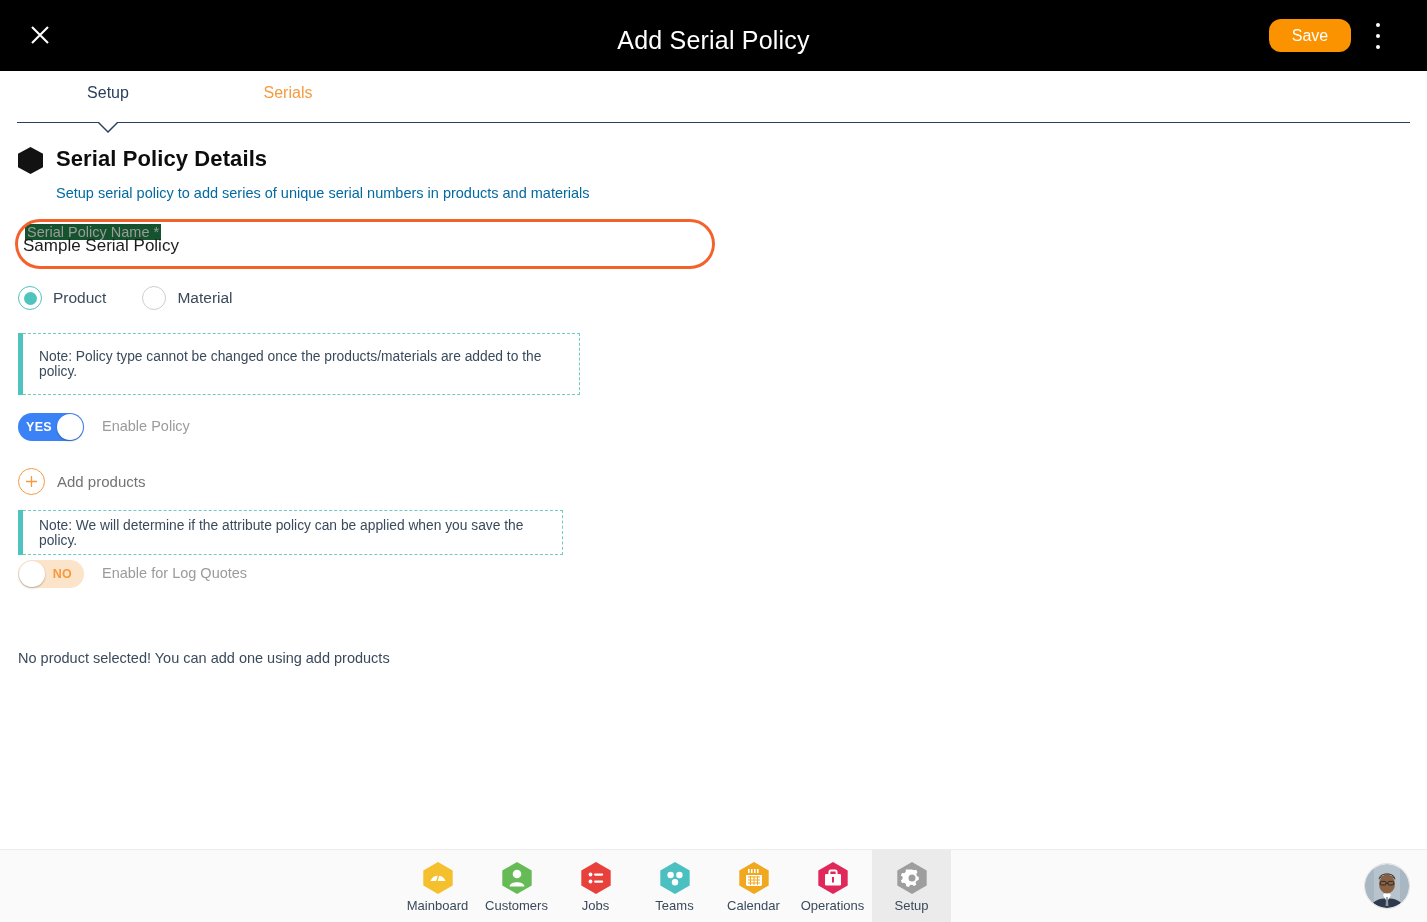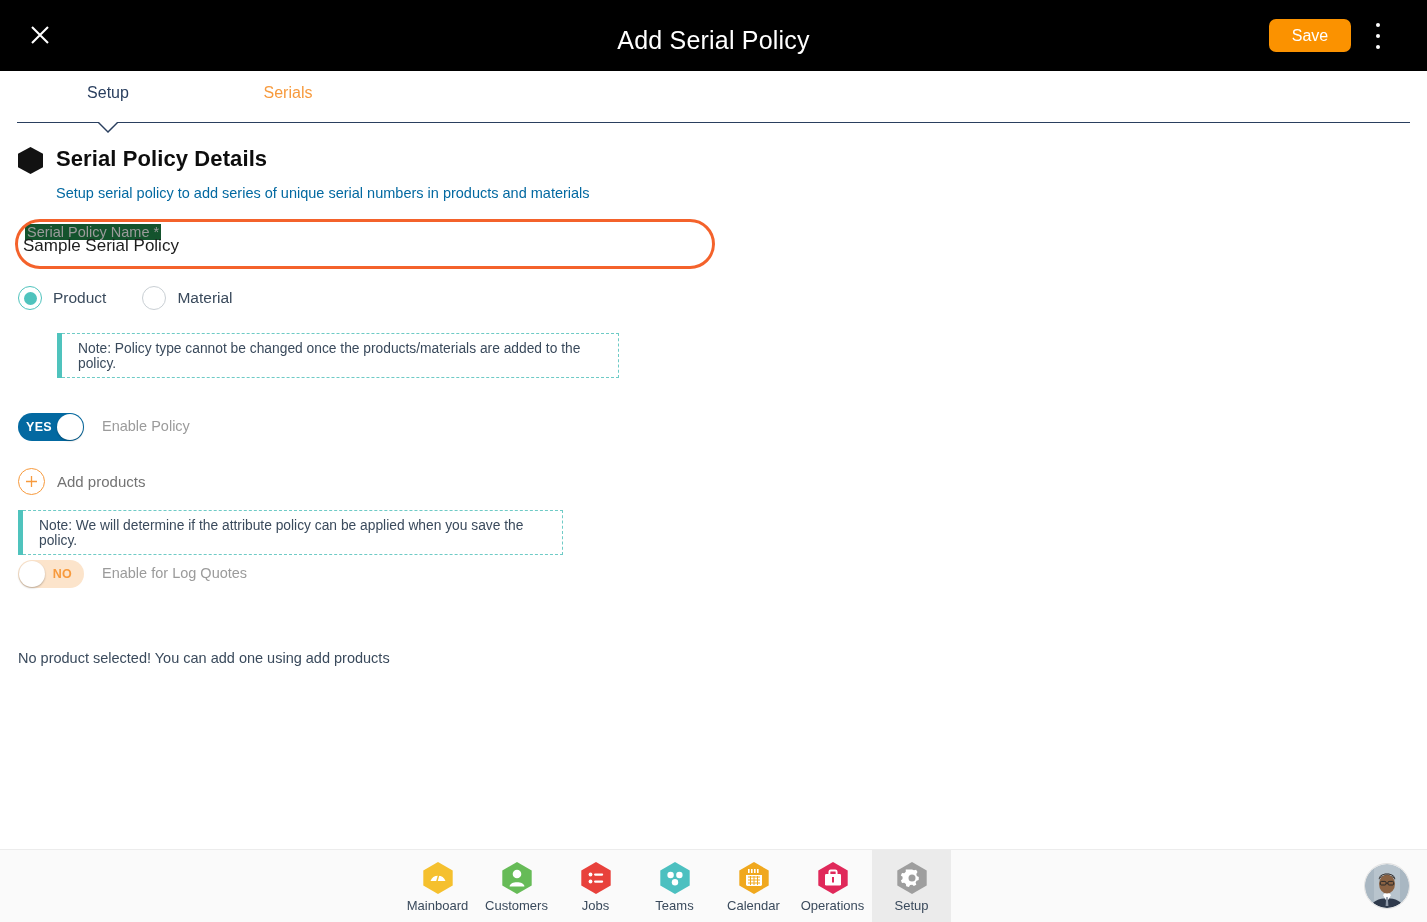--- a/index.html
+++ b/index.html
@@ -29,21 +29,21 @@
     width: 1427px; height: 81px;
     display: flex; align-items: center; justify-content: center;
     color: #ffffff; font-size: 25px; font-weight: 400;
     letter-spacing: .2px;
     pointer-events: none;
   }
   .save-btn {
     position: absolute; right: 76px; top: 19px;
     width: 82px; height: 33px;
     background: #fb9200;
-    border: none; border-radius: 7px;
+    border: none; border-radius: 12px;
     color: #ffffff; font-size: 16px;
     font-family: "Liberation Sans", sans-serif;
     cursor: pointer;
     display: flex; align-items: center; justify-content: center;
   }
   .kebab {
     position: absolute; right: 38px; top: 21px;
     width: 22px; height: 30px;
     display: flex; flex-direction: column; align-items: center;
     justify-content: space-between;
@@ -150,33 +150,33 @@
   }
   .note::before {
     content: ""; position: absolute; left: -1px; top: -1px;
     width: 5px; height: calc(100% + 2px);
     background: #4fc3bd;
   }
   .note-text {
     font-size: 13.8px; color: #3a4a5c;
     padding-left: 20px;
   }
-  .note-1 { left: 18px; top: 333px; width: 562px; height: 45px; margin-left: 39px; }
+  .note-1 { left: 18px; top: 333px; width: 562px; height: 62px; }
   .note-2 { left: 18px; top: 510px; width: 545px; height: 45px; }
 
   
   .toggle {
     position: absolute;
     width: 66px; height: 28px;
     border-radius: 14px;
     cursor: pointer;
     display: flex; align-items: center;
   }
   .toggle.on {
-    background: #0369a1;
+    background: #3b82f6;
     justify-content: flex-start;
   }
   .toggle.off {
     background: #fce4cb;
     justify-content: flex-end;
   }
   .toggle-text {
     font-size: 12.5px; font-weight: bold;
     letter-spacing: .3px;
   }

